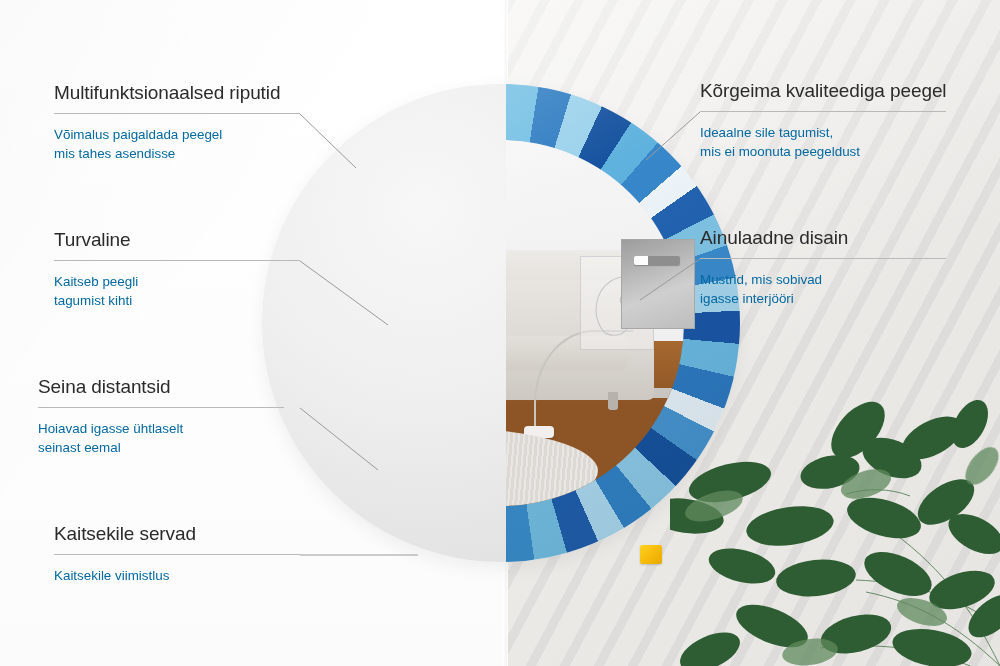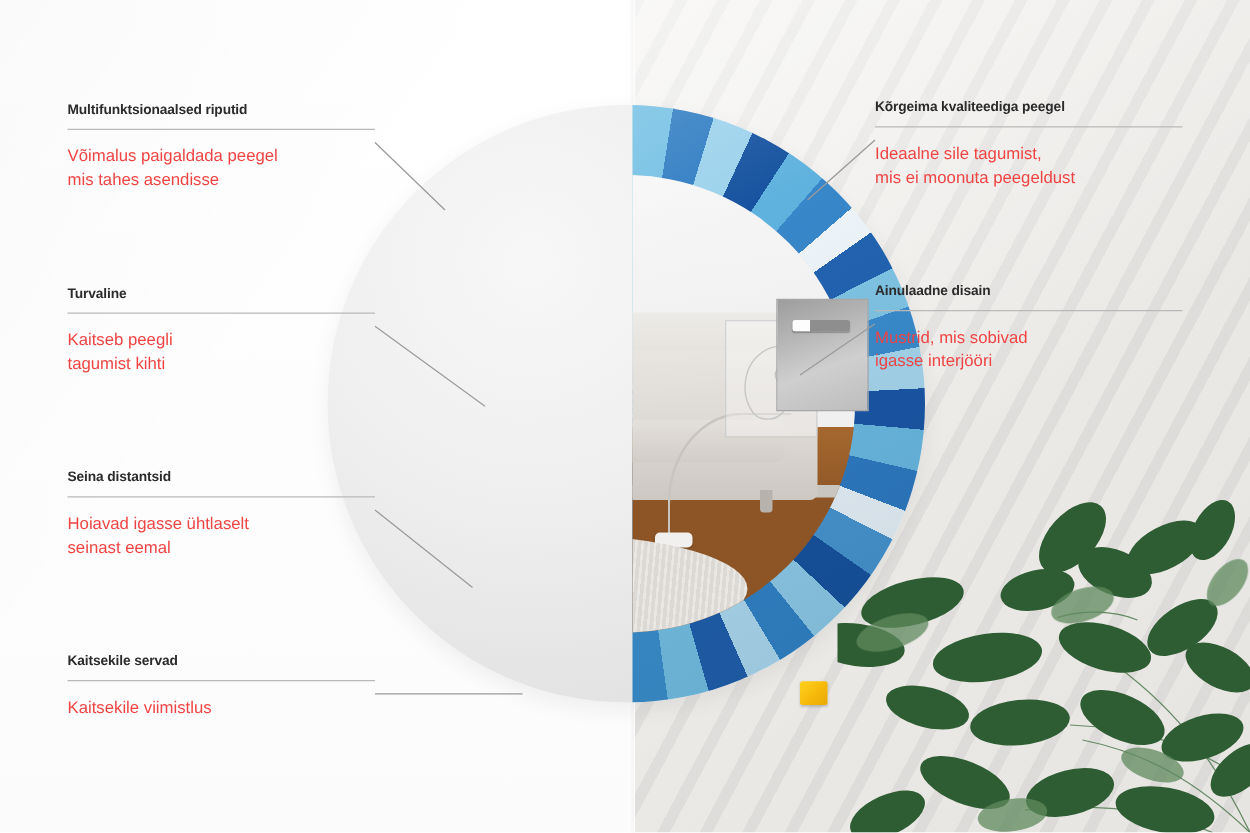--- a/index.html
+++ b/index.html
@@ -170,25 +170,25 @@
   }
   .spacer{
     position:absolute;left:378px;top:461px;width:22px;height:19px;border-radius:2px;
     background:linear-gradient(135deg,#ffd21e 0%,#f5b90a 55%,#e8a900 100%);
     box-shadow:0 1px 2px rgba(0,0,0,0.18);
   }
 
   
   .callout{position:absolute;}
   .callout .title{
-    font-size:11px;font-weight:700;color:#2b2b2b;letter-spacing:-0.1px;white-space:nowrap;
+    font-size:19px;font-weight:400;color:#2b2b2b;letter-spacing:-0.1px;white-space:nowrap;
   }
   .callout .rule{height:1px;background:#b9b9b9;margin-top:9px;}
   .callout .desc{
-    margin-top:11px;font-size:13.4px;line-height:19px;color:#ef4444;white-space:pre-line;
+    margin-top:11px;font-size:13.4px;line-height:19px;color:#0369a1;white-space:pre-line;
   }
   .callout.left .title,.callout.left .desc{text-align:left;}
   .callout.right .title,.callout.right .desc{text-align:left;}
 
   .leader{position:absolute;left:0;top:0;width:1000px;height:666px;pointer-events:none;}
 
   
   .foliage{position:absolute;right:0;bottom:0;width:330px;height:300px;}
 </style>
 </head>
@@ -256,21 +256,21 @@
 mis tahes asendisse</div>
   </div>
 
   <div class="callout left" style="left:54px;top:229px;width:246px">
     <div class="title">Turvaline</div>
     <div class="rule"></div>
     <div class="desc">Kaitseb peegli
 tagumist kihti</div>
   </div>
 
-  <div class="callout left" style="left:54px;top:376px;width:246px">
+  <div class="callout left" style="left:38px;top:376px;width:246px">
     <div class="title">Seina distantsid</div>
     <div class="rule"></div>
     <div class="desc">Hoiavad igasse ühtlaselt
 seinast eemal</div>
   </div>
 
   <div class="callout left" style="left:54px;top:523px;width:246px">
     <div class="title">Kaitsekile servad</div>
     <div class="rule"></div>
     <div class="desc">Kaitsekile viimistlus</div>

